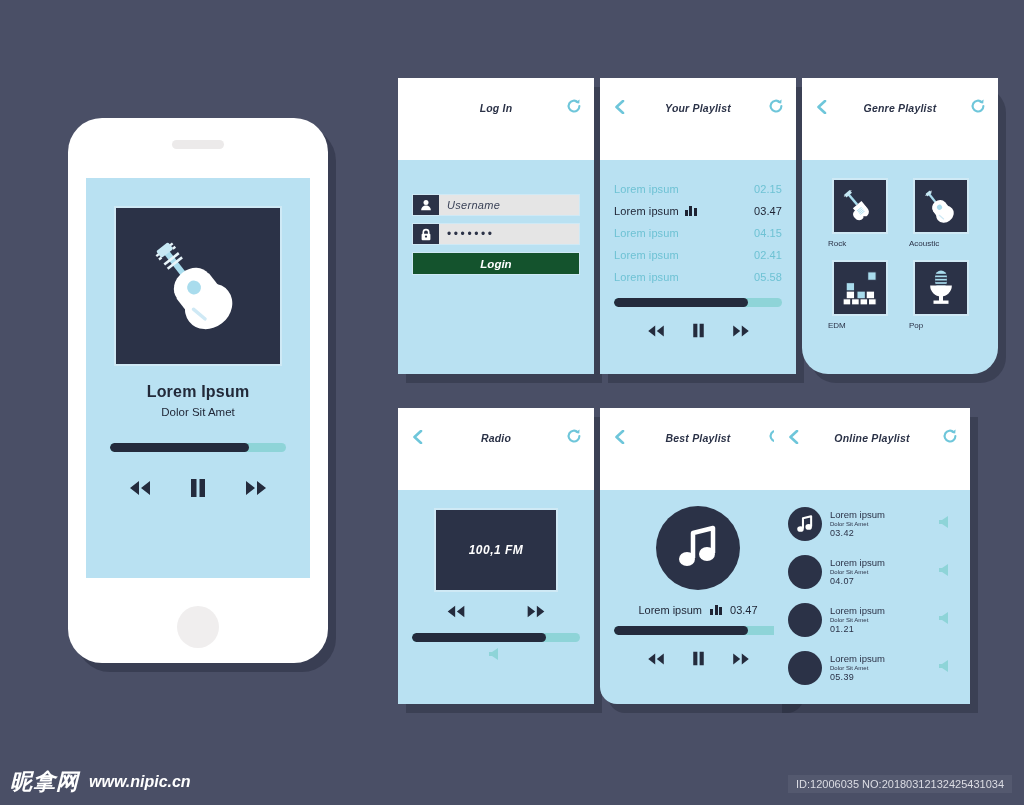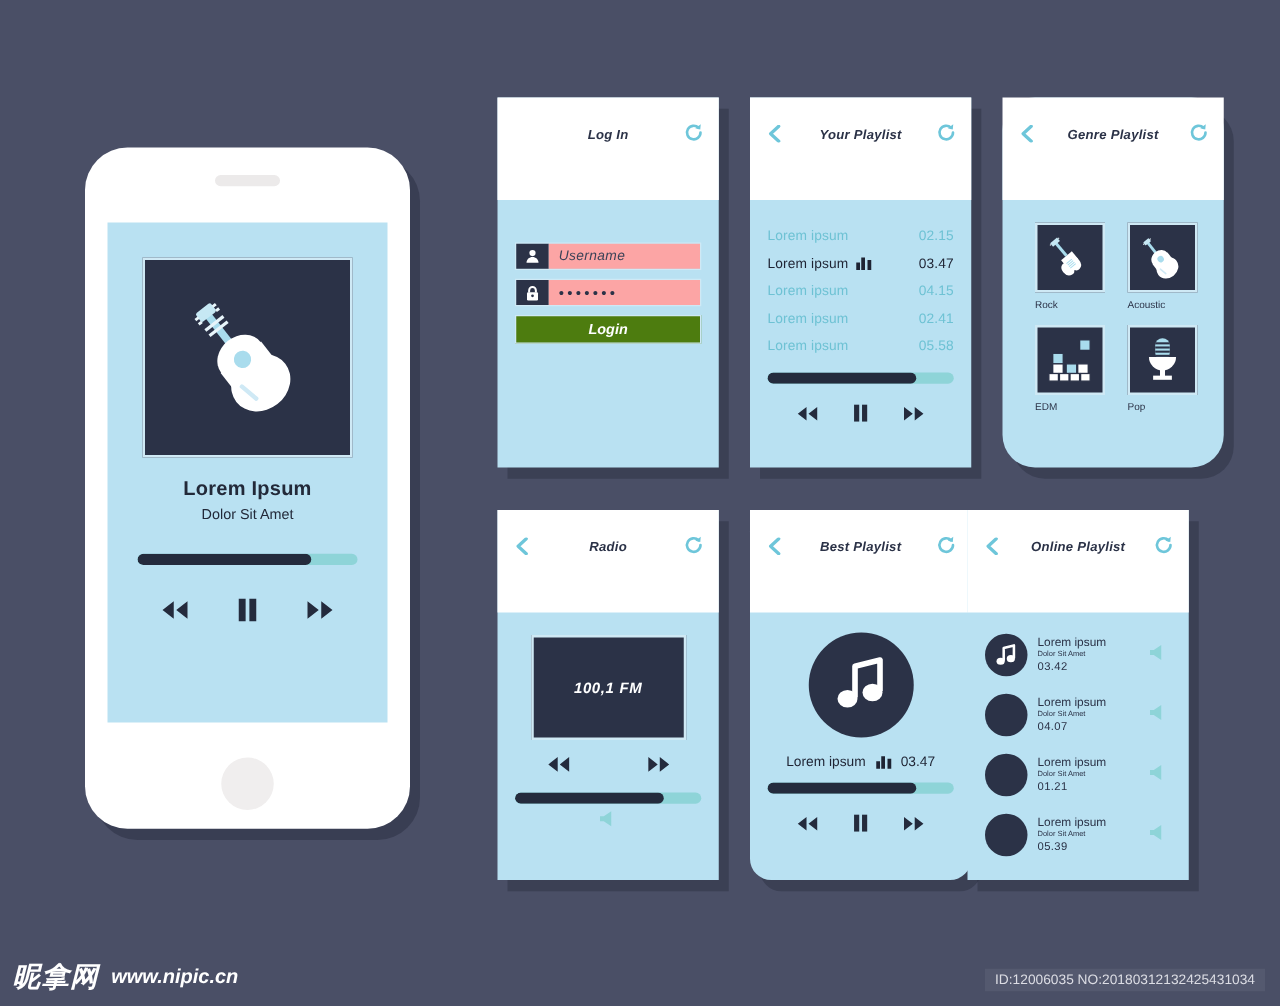--- a/index.html
+++ b/index.html
@@ -54,21 +54,21 @@
   }
   .pbar-fill { height: 100%; background: #242b3d; border-radius: 5px; }
   .phone-controls {
     position: absolute; left: 0; right: 0; top: 300px;
     display: flex; align-items: center; justify-content: center; gap: 34px;
   }
 
   
   .screen {
     position: absolute;
-    width: 177px; height: 296px;
+    width: 196px; height: 296px;
     background: #b9e1f2;
     box-shadow: 8px 9px 0 rgba(20,24,40,.28);
   }
   .screen-head {
     position: relative;
     height: 82px; background: #ffffff;
     display: flex; align-items: flex-start; justify-content: center;
     padding-top: 24px;
   }
   .screen-title {
@@ -89,27 +89,27 @@
   .login-fields { padding-top: 34px; }
   .field-row {
     display: flex; align-items: stretch; height: 22px;
     margin-bottom: 7px; border: 1px solid #cfe9f5;
   }
   .field-ico {
     width: 26px; background: #2b3247;
     display: flex; align-items: center; justify-content: center; flex: none;
   }
   .field-val {
-    flex: 1; background: #fca5a5; display: flex; align-items: center;
+    flex: 1; background: #e5e5e5; display: flex; align-items: center;
     padding-left: 8px; font-size: 11px; font-style: italic;
     color: #3a4257; letter-spacing: .3px;
   }
   .field-val.pw { letter-spacing: 2.6px; font-size: 12px; font-style: normal; color: #2b3247; }
   .login-btn {
-    height: 23px; background: #4d7c0f; border: 1px solid #cfe9f5;
+    height: 23px; background: #14532d; border: 1px solid #cfe9f5;
     display: flex; align-items: center; justify-content: center;
     color: #ffffff; font-size: 11.5px; font-weight: bold; font-style: italic;
   }
 
   
   .track-list { padding-top: 18px; }
   .track-row {
     display: flex; align-items: center; justify-content: space-between;
     height: 22px; font-size: 11px; color: #6ec2d4; letter-spacing: .1px;
   }

